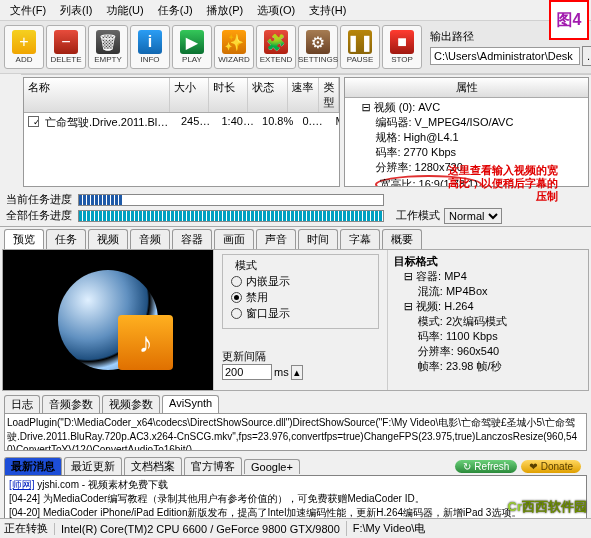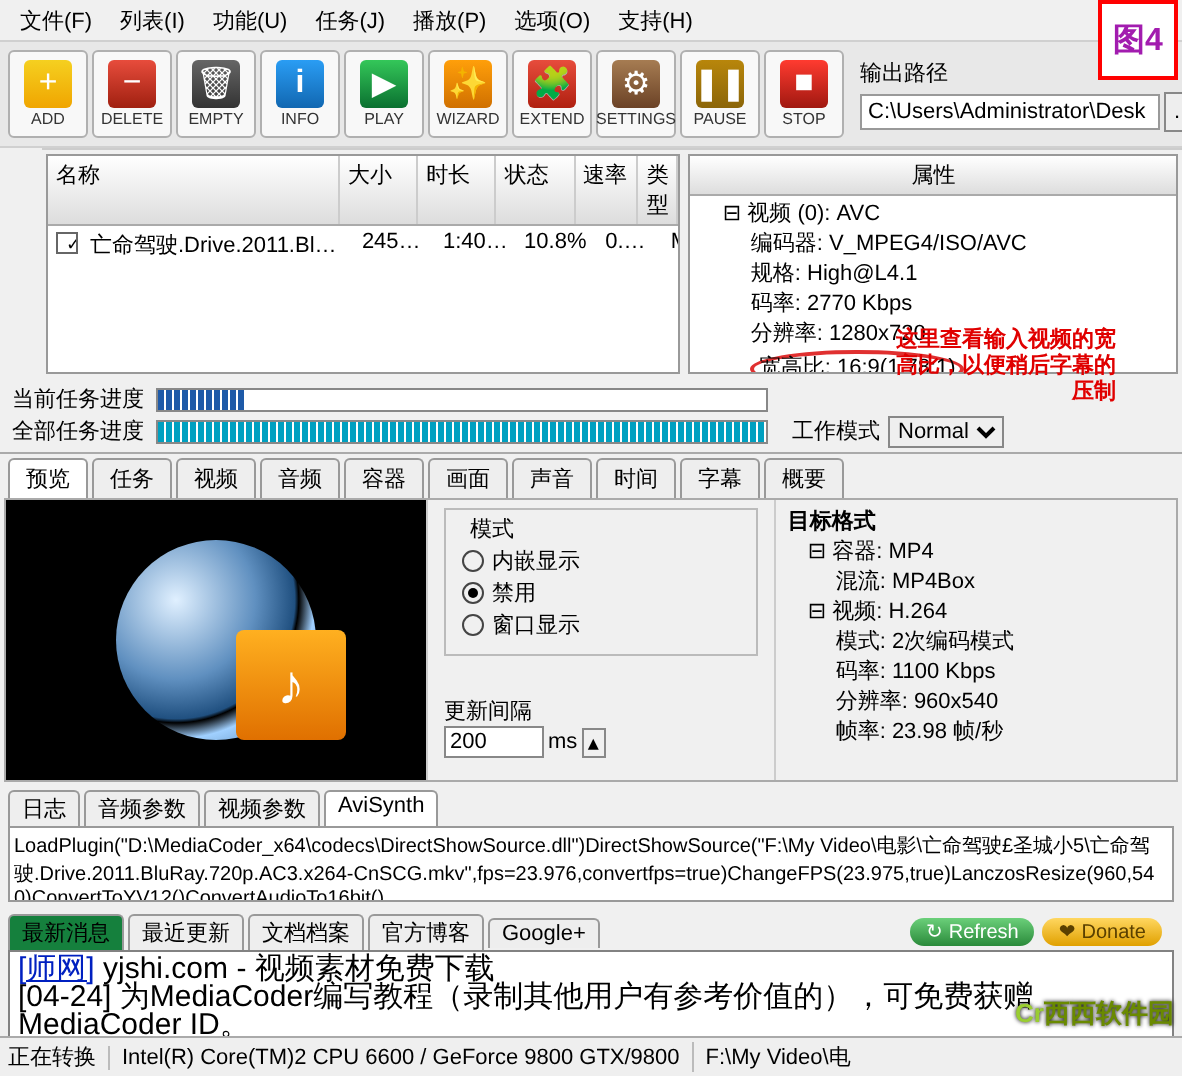--- a/index.html
+++ b/index.html
@@ -81,26 +81,26 @@
 
 
 .lower-tabs { display:flex; padding:4px 4px 0; gap:2px; font-size:11px; }
 .lower-tab { padding:1px 6px; border:1px solid #999; border-bottom:none; border-radius:3px 3px 0 0; background:#eee; cursor:pointer;}
 .lower-tab.active{background:#fff;}
 .script-box { margin: 0 4px 4px; border:1px solid #999; background:#fff; padding:2px; font-size:10px; height:38px; overflow:auto; word-break: break-all; }
 
 
 .news-tabs { display:flex; padding: 2px 4px 0; gap:2px; font-size:11px; align-items:center;}
 .news-tab{padding:1px 6px; border:1px solid #999; border-bottom:none; border-radius:3px 3px 0 0; background:#eee; cursor:pointer;}
-.news-tab.active{background:#15803d;}
+.news-tab.active{background:#1d4ed8;font-weight:bold;}
 .news-actions{margin-left:auto; display:flex; gap:4px; padding-right:6px;}
 .pill{border-radius:10px; padding:1px 8px; font-size:10px; color:#fff; cursor:pointer; display:flex; align-items:center; gap:3px;}
 .pill.ref{background:linear-gradient(#6bd07a,#2a8a3a);}
 .pill.don{background:linear-gradient(#ffd760,#e0a000); color:#5a4000;}
-.news-box{margin:0 4px 2px; border:1px solid #828282; background:#fff; padding:2px 4px; font-size:15px; height:60px; overflow:hidden; line-height:14px;}
+.news-box{margin:0 4px 2px; border:1px solid #828282; background:#fff; padding:2px 4px; font-size:10px; height:60px; overflow:hidden; line-height:14px;}
 .news-box a{color:#0020c0; text-decoration:underline;}
 
 
 .status { position:absolute; bottom:0; left:0; right:0; height:20px; border-top:1px solid #aaa; background:#efefef; display:flex; align-items:center; font-size:11px; padding:0 4px; gap:6px;}
 .status .cell{border-left:1px solid #bbb; padding-left:6px;}
 
 
 .wm { position:absolute; right:4px; bottom:22px; font-size:13px; font-weight:bold; color:#6a8a00; text-shadow:0 0 2px #000;}
 .wm .cr{color:#9acd32;}
 </style>

